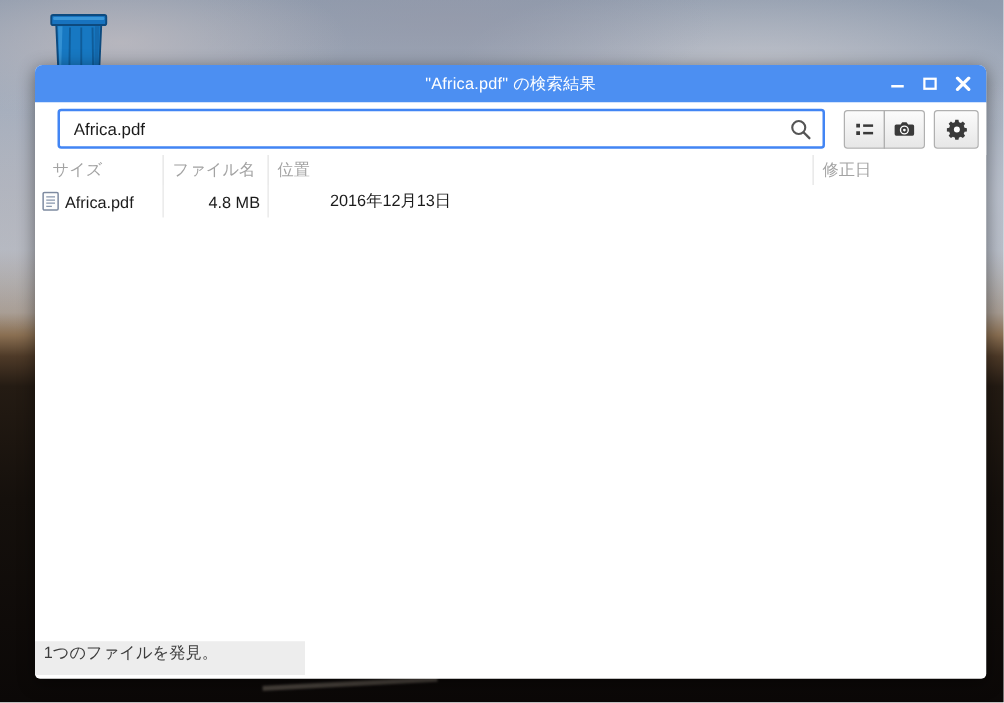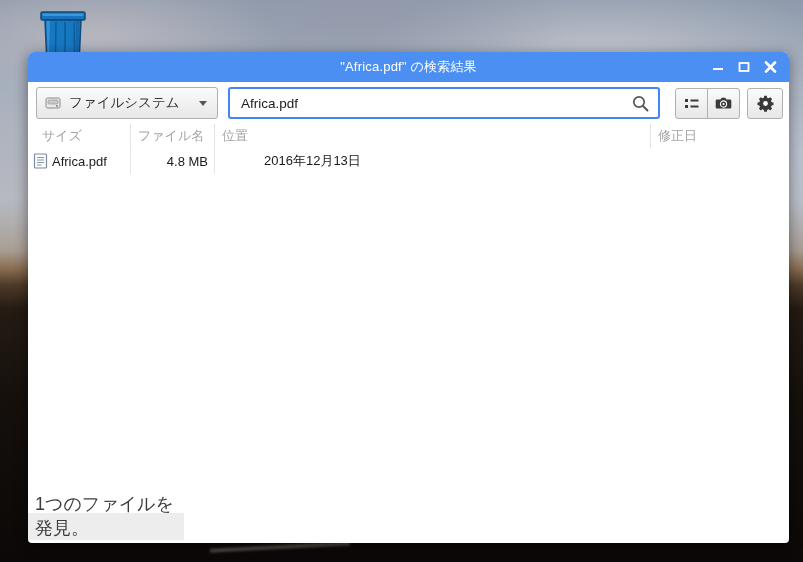--- a/index.html
+++ b/index.html
@@ -80,23 +80,23 @@
   .lhead .cell:last-child { border-right:none; }
   .lhead .c-size { padding-left:14px; }
   .lbody .cell { height:26px; font-size:13px; color:#1b1b1b; display:flex; align-items:center; padding-left:6px; border-right:1px solid #e6e6e6; white-space:nowrap; overflow:hidden; }
   .lbody .cell:last-child { border-right:none; }
   .c-name { padding-left:5px !important; gap:4px; }
   .c-size-v { justify-content:flex-end; padding-right:6px !important; }
   .c-mod { padding-left:8px !important;margin-left:41px; }
 
   
   .statusbar {
-    position:absolute; left:0; bottom:3px; height:27px; width:156px;
-    background:#ededed; display:flex; align-items:flex-end; padding-left:7px;
-    font-size:18px; color:#3c3c3c;
+    position:absolute; left:0; bottom:3px; height:27px; width:216px;
+    background:#ededed; display:flex; align-items:flex-start; padding-left:7px;
+    font-size:13px; color:#3c3c3c;
   }
 </style>
 </head>
 <body>
 
 <div class="desktop">
   <div class="road-stripe"></div>
 
   <div class="trash">
     <svg width="52" height="46" viewBox="0 0 52 46">
@@ -129,29 +129,20 @@
         <div class="win-btn">
           <svg width="13" height="12" viewBox="0 0 13 12">
             <path d="M2 1.5 L11 10.5 M11 1.5 L2 10.5" stroke="#fff" stroke-width="2.6" stroke-linecap="round"></path>
           </svg>
         </div>
       </div>
     </div>
 
     <div class="toolbar">
 
-      <div class="btn-base loc-btn">
-        <svg width="16" height="14" viewBox="0 0 16 14">
-          <rect x="1" y="2" width="14" height="10" rx="1.5" fill="#e9e9e9" stroke="#8a8a8a"></rect>
-          <rect x="3" y="4" width="10" height="4" rx="1" fill="#c8c8c8" stroke="#9a9a9a" stroke-width=".7"></rect>
-          <circle cx="12" cy="10" r=".9" fill="#7a7a7a"></circle>
-        </svg>
-        <span class="lbl">ファイルシステム</span>
-        <span class="caret"></span>
-      </div>
 
       <div class="search-wrap">
         <input type="text" value="Africa.pdf" style="">
         <svg class="search-ico" width="19" height="19" viewBox="0 0 19 19">
           <circle cx="8" cy="8" r="5.2" fill="none" stroke="#555" stroke-width="1.7"></circle>
           <line x1="12" y1="12" x2="16.5" y2="16.5" stroke="#555" stroke-width="1.9" stroke-linecap="round"></line>
         </svg>
       </div>
 
       <div class="btn-group">

